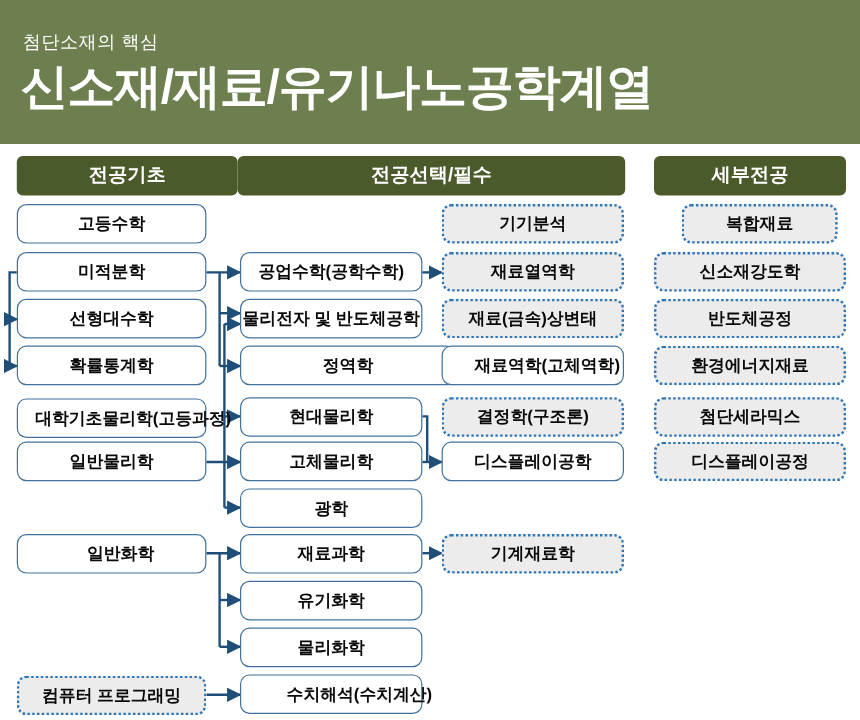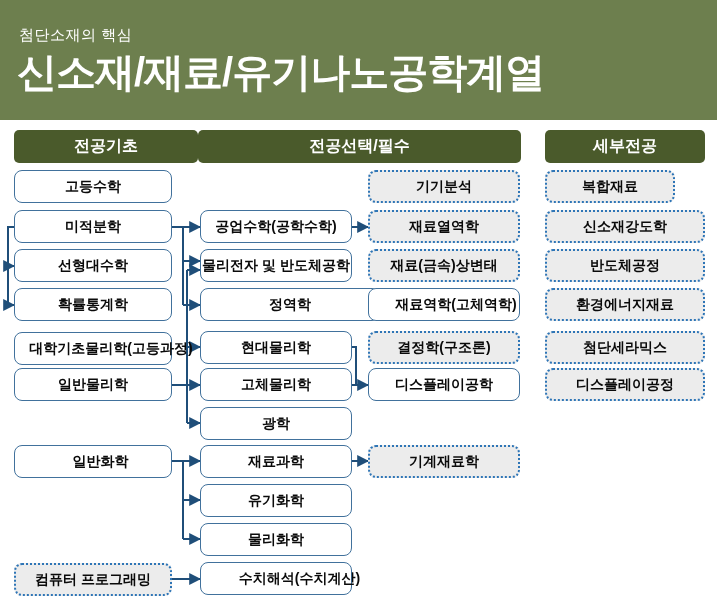--- a/index.html
+++ b/index.html
@@ -124,19 +124,19 @@
     <div class="box solid" style="left: 200px; top: 484px; width: 152px;">유기화학</div>
     <div class="box solid" style="left: 200px; top: 523px; width: 152px;">물리화학</div>
     <div class="box solid" style="left: 200px; top: 562px; width: 152px; padding-left: 47px;">수치해석(수치계산)</div>
     <div class="box dotted" style="left: 368px; top: 170px; width: 152px;">기기분석</div>
     <div class="box dotted" style="left: 368px; top: 210px; width: 152px;">재료열역학</div>
     <div class="box dotted" style="left: 368px; top: 249px; width: 152px;">재료(금속)상변태</div>
     <div class="box solid" style="left: 368px; top: 288px; width: 152px; padding-left: 24px;">재료역학(고체역학)</div>
     <div class="box dotted" style="left: 368px; top: 331px; width: 152px;">결정학(구조론)</div>
     <div class="box solid" style="left: 368px; top: 368px; width: 152px;">디스플레이공학</div>
     <div class="box dotted" style="left: 368px; top: 445px; width: 152px;">기계재료학</div>
-    <div class="box dotted" style="left: 545px; top: 170px; width: 130px;">복합재료</div>
+    <div class="box dotted" style="left: 568px; top: 170px; width: 130px;">복합재료</div>
     <div class="box dotted" style="left: 545px; top: 210px; width: 160px;">신소재강도학</div>
     <div class="box dotted" style="left: 545px; top: 249px; width: 160px;">반도체공정</div>
     <div class="box dotted" style="left: 545px; top: 288px; width: 160px;">환경에너지재료</div>
     <div class="box dotted" style="left: 545px; top: 331px; width: 160px;">첨단세라믹스</div>
     <div class="box dotted" style="left: 545px; top: 368px; width: 160px;">디스플레이공정</div>
   </div>
 
 </body></html>

